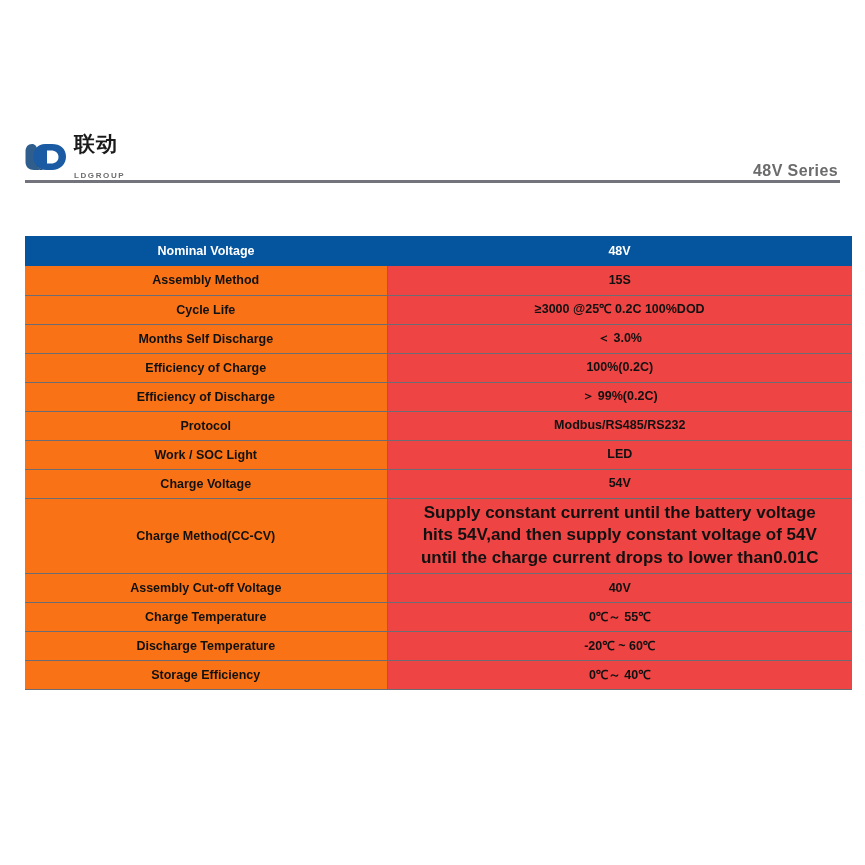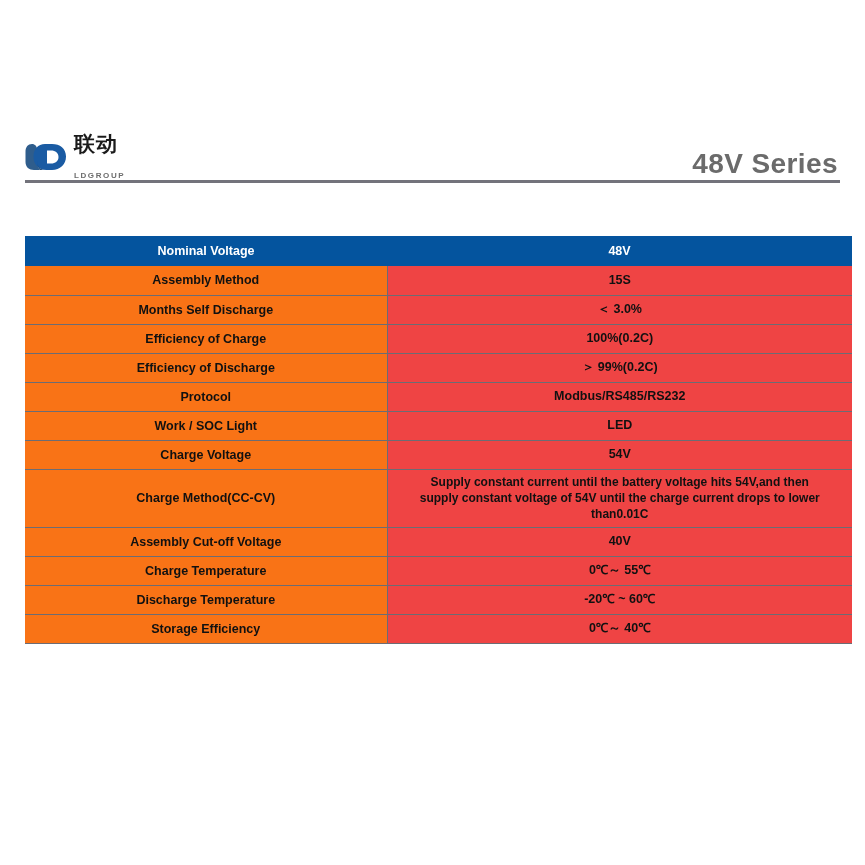--- a/index.html
+++ b/index.html
@@ -57,21 +57,21 @@
   }
   .brand-en {
     font-size: 8px;
     font-weight: 700;
     color: #6d6d6d;
     letter-spacing: 1.6px;
     margin-top: 17px;
     font-family: "Liberation Sans", sans-serif;
   }
   .series-title {
-    font-size: 28px;
+    font-size: 16px;
     font-weight: 700;
     color: #6b6b6b;
     letter-spacing: 0.4px;
     padding-right: 2px;
   }
   .header-rule {
     position: absolute;
     left: 25px;
     top: 180px;
     width: 815px;
@@ -114,21 +114,21 @@
   
   .spec-table tr.head-row { height: 30px; }
   .spec-table tr.head-row td {
     background: #04549e;
     color: #ffffff;
     border-bottom: none;
     border-left: none;
   }
   .spec-table tr.tall-row { height: 58px; }
   .spec-table tr.tall-row td.value {
-    font-size: 12px;
+    font-size: 17px;
     padding: 3px 24px;
   }
 </style>
 </head>
 <body>
 
 <div class="page">
 
   <div class="header">
 
@@ -153,20 +153,24 @@
     <tbody>
         <tr class="head-row">
           <td class="label">Nominal Voltage</td>
           <td class="value">48V</td>
         </tr>
         <tr>
           <td class="label">Assembly Method</td>
           <td class="value">15S</td>
         </tr>
         <tr>
+          <td class="label">Cycle Life</td>
+          <td class="value">≥3000 @25℃ 0.2C 100%DOD</td>
+        </tr>
+        <tr>
           <td class="label">Months Self Discharge</td>
           <td class="value">＜ 3.0%</td>
         </tr>
         <tr>
           <td class="label">Efficiency of Charge</td>
           <td class="value">100%(0.2C)</td>
         </tr>
         <tr>
           <td class="label">Efficiency of Discharge</td>
           <td class="value">＞ 99%(0.2C)</td>

